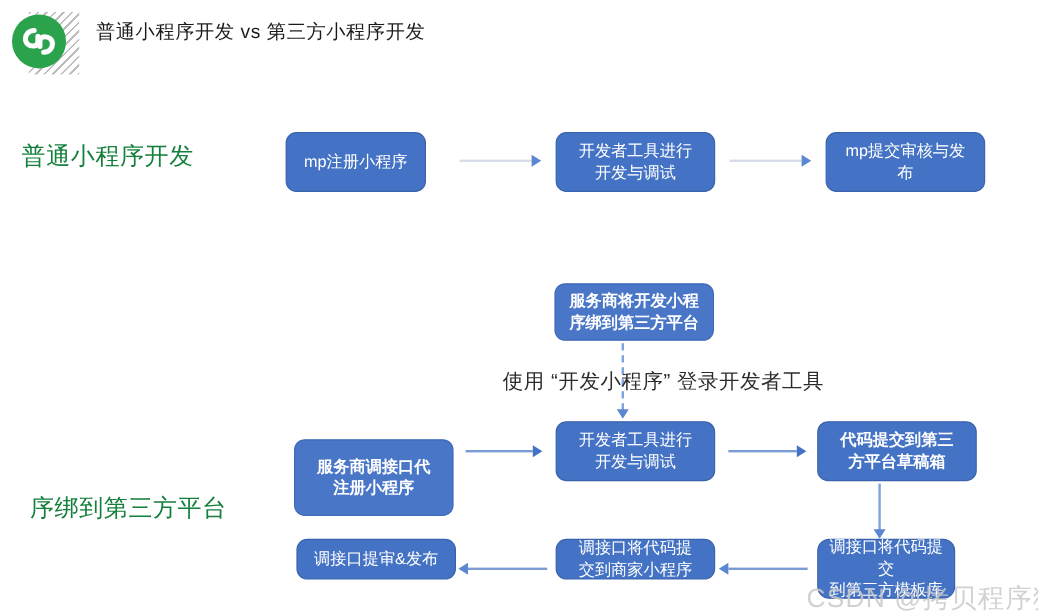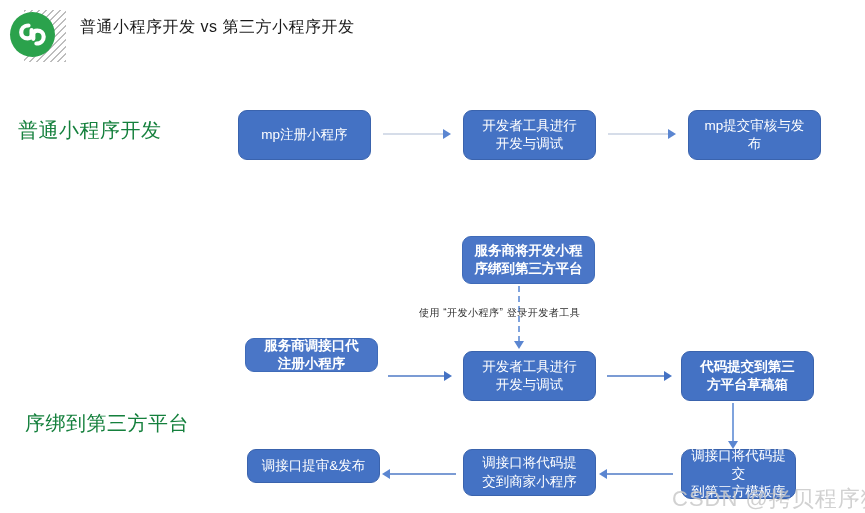--- a/index.html
+++ b/index.html
@@ -129,21 +129,21 @@
     border-top: 8px solid #5b86d1;
   }
   .conn-v-dashed {
     width: 0;
     border-left: 2px dashed #7fa3dd;
   }
 
   
   .annotation {
     position: absolute;
-    font-size: 10px;
+    font-size: 17px;
     color: #2b2b2b;
     white-space: nowrap;
     letter-spacing: 0.5px;
   }
 
   
   .watermark {
     position: absolute;
     left: 672px;
     top: 484px;
@@ -168,21 +168,21 @@
       <path d="M26.4 31.5 C31.4 31.5 33.7 27.8 33.7 24.7 C33.7 21.0 30.9 18.6 27.3 18.6
                C24.9 18.6 23.3 19.8 23.3 22.2 L23.3 26.8" fill="none" stroke="#ffffff" stroke-width="4.2" stroke-linecap="round"></path>
       <circle cx="17.0" cy="20.4" r="2.0" fill="#2ba24c"></circle>
       <circle cx="27.9" cy="24.6" r="2.0" fill="#2ba24c"></circle>
     </svg>
   </div>
   <div class="page-title">普通小程序开发 vs 第三方小程序开发</div>
 
   <div class="row-label normal">普通小程序开发</div>
 
-  <div class="node" style="left:238px; top:110px; width:133px; height:50px;">mp注册小程序</div>
+  <div class="node" style="left:238px; top:110px; width:117px; height:50px;">mp注册小程序</div>
 
   <div class="conn conn-h light" style="left:383px; top:133px; width:60px;"></div>
   <div class="arrowhead-r light" style="left:443px; top:129px;"></div>
 
   <div class="node" style="left:463px; top:110px; width:133px; height:50px;">开发者工具进行
 开发与调试</div>
 
   <div class="conn conn-h light" style="left:608px; top:133px; width:60px;"></div>
   <div class="arrowhead-r light" style="left:668px; top:129px;"></div>
 
@@ -192,21 +192,21 @@
   <div class="row-label third">序绑到第三方平台</div>
 
   <div class="node pale" style="left:462px; top:236px; width:133px; height:48px;">服务商将开发小程
 序绑到第三方平台</div>
 
   <div class="conn conn-v-dashed" style="left:518px; top:286px; height:56px;"></div>
   <div class="arrowhead-d" style="left:514px; top:341px;"></div>
 
   <div class="annotation" style="left:419px; top:306px;">使用 “开发小程序” 登录开发者工具</div>
 
-  <div class="node pale" style="left:245px; top:338px; width:133px; height:34px;">服务商调接口代
+  <div class="node pale" style="left:245px; top:366px; width:133px; height:64px;">服务商调接口代
 注册小程序</div>
 
   <div class="conn conn-h blue" style="left:388px; top:375px; width:56px;"></div>
   <div class="arrowhead-r blue" style="left:444px; top:371px;"></div>
 
   <div class="node" style="left:463px; top:351px; width:133px; height:50px;">开发者工具进行
 开发与调试</div>
 
   <div class="conn conn-h blue" style="left:607px; top:375px; width:57px;"></div>
   <div class="arrowhead-r blue" style="left:664px; top:371px;"></div>
@@ -216,21 +216,21 @@
 
   <div class="conn conn-v" style="left:732px; top:403px; height:39px;"></div>
   <div class="arrowhead-d" style="left:728px; top:441px;"></div>
 
   <div class="node" style="left:681px; top:449px; width:115px; height:50px;border-radius:10px;">调接口将代码提交
 到第三方模板库</div>
 
   <div class="conn conn-h blue" style="left:607px; top:473px; width:66px;"></div>
   <div class="arrowhead-l" style="left:599px; top:469px;"></div>
 
-  <div class="node" style="left:463px; top:449px; width:133px; height:47px;text-align:right;">调接口将代码提
+  <div class="node" style="left:463px; top:449px; width:133px; height:34px;text-align:right;">调接口将代码提
 交到商家小程序</div>
 
   <div class="conn conn-h blue" style="left:390px; top:473px; width:66px;"></div>
   <div class="arrowhead-l" style="left:382px; top:469px;"></div>
 
   <div class="node" style="left:247px; top:449px; width:133px; height:34px;">调接口提审&amp;发布</div>
 
   <div class="watermark">CSDN @拷贝程序猿</div>
 
 </div>

